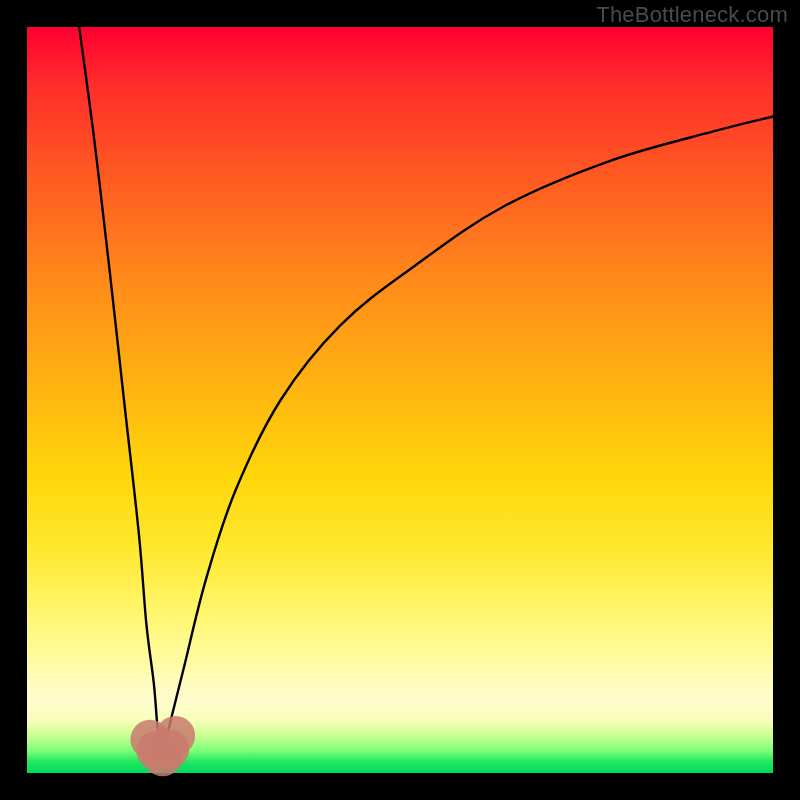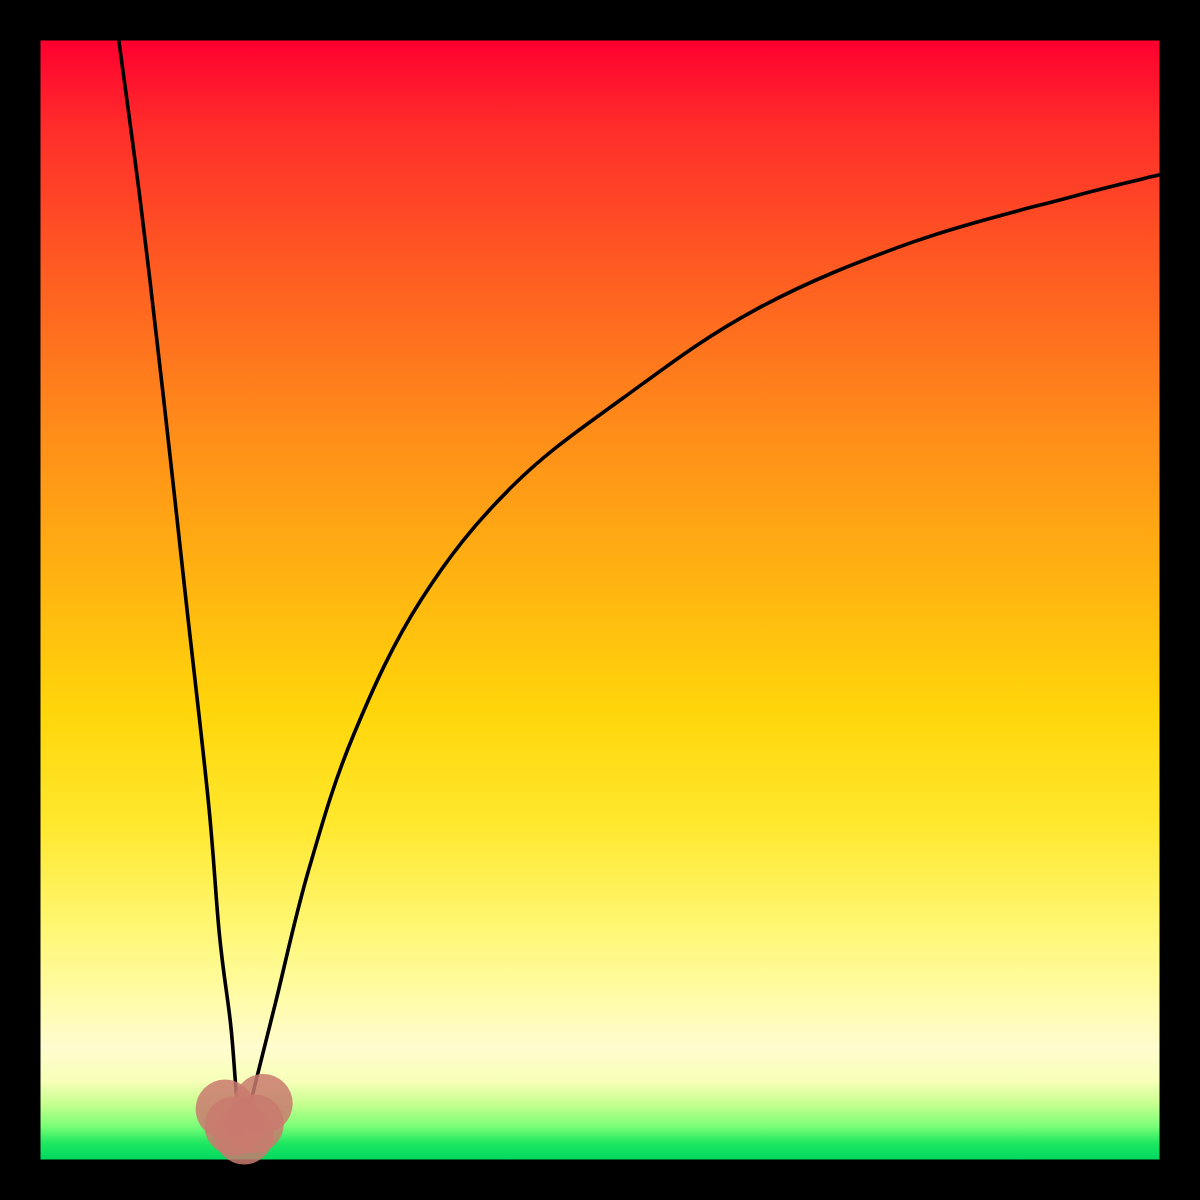--- a/index.html
+++ b/index.html
@@ -84,13 +84,14 @@
       <g>
           <circle cx="123.09" cy="712.43" r="19.69" class="marker"></circle>
           <circle cx="129.06" cy="723.62" r="19.69" class="marker"></circle>
           <circle cx="135.77" cy="729.59" r="19.69" class="marker"></circle>
           <circle cx="142.49" cy="722.13" r="19.69" class="marker"></circle>
           <circle cx="148.45" cy="708.70" r="19.69" class="marker"></circle>
         </g>
     </svg>
 
   </div>
+  <div class="watermark">TheBottleneck.com</div>
 </div>
 
 </body></html>

